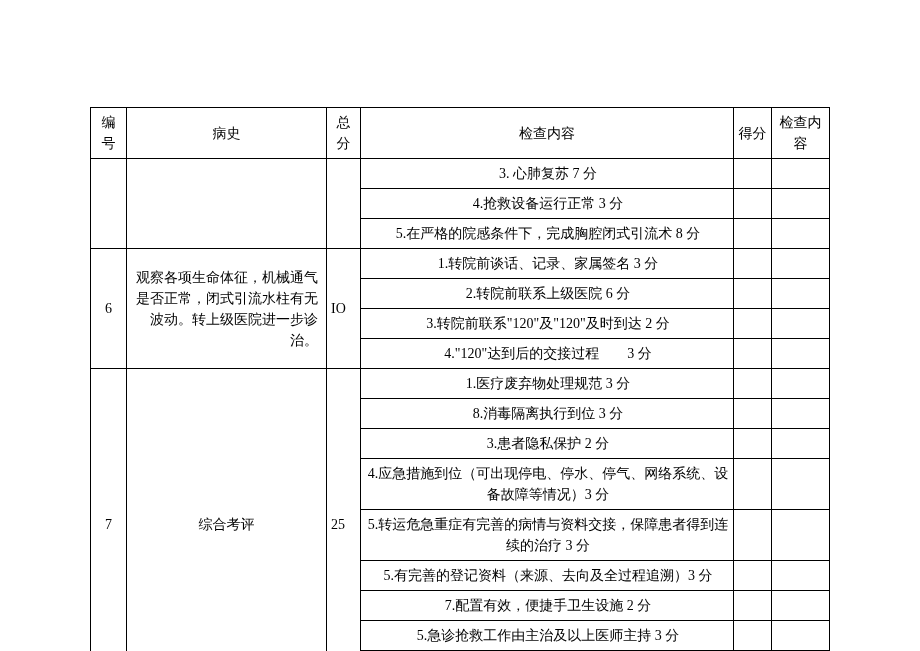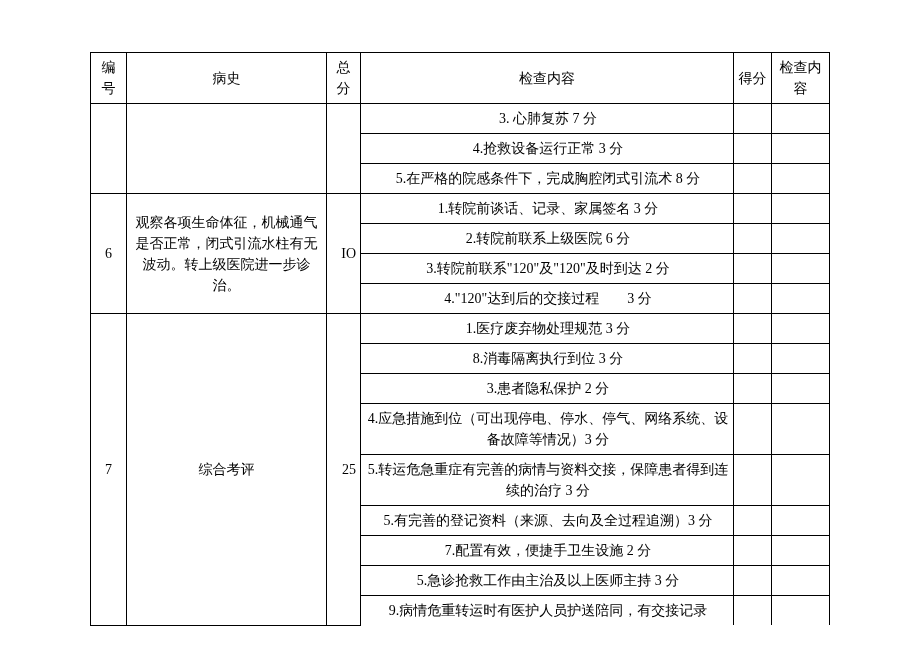--- a/index.html
+++ b/index.html
@@ -8,45 +8,45 @@
     background: #ffffff;
     font-family: "SimSun", "宋体", serif;
     font-size: 14px;
     color: #000;
   }
   .page {
     width: 920px;
     height: 651px;
     position: relative;
     box-sizing: border-box;
-    padding: 52px 90px 0 90px;
+    padding: 107px 90px 0 90px;
   }
   table {
     border-collapse: collapse;
     width: 100%;
     table-layout: fixed;
   }
   th, td {
     border: 1px solid #000;
     padding: 4px 4px;
     vertical-align: middle;
     font-weight: normal;
     line-height: 1.5;
     word-break: break-all;
   }
   th {
     text-align: center;
   }
   .col-num { width: 36px; text-align: center; }
   .col-history { width: 200px; text-align: center; }
-  .col-total { width: 34px; text-align: right; }
+  .col-total { width: 34px; text-align: left; }
   .col-content { text-align: center; padding-left: 6px; }
   .col-score { width: 38px; }
   .col-reason { width: 58px; }
-  .left-align { text-align: center; padding-left: 8px; padding-right: 8px; }
+  .left-align { text-align: right; padding-left: 8px; padding-right: 8px; }
 </style>
 </head>
 <body>
 
 <div class="page">
 <table>
   <colgroup>
     <col class="col-num">
     <col class="col-history">
     <col class="col-total">

